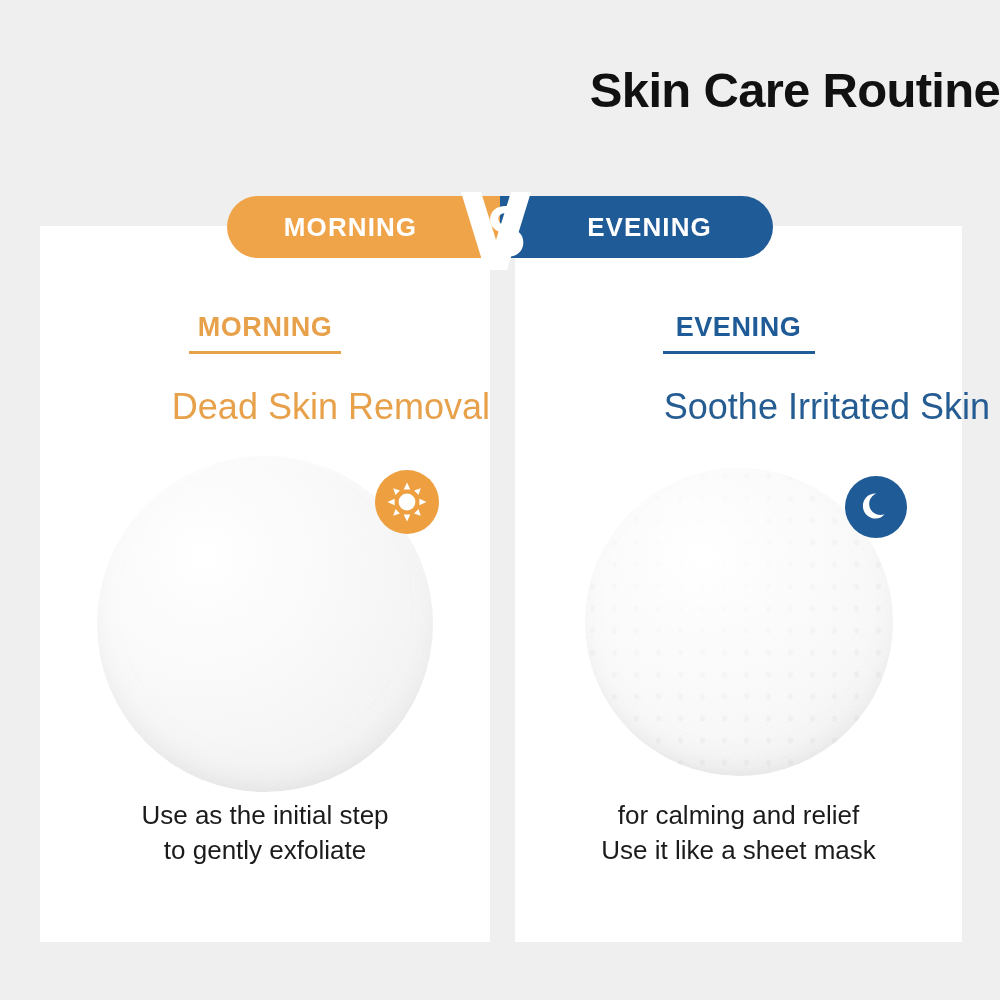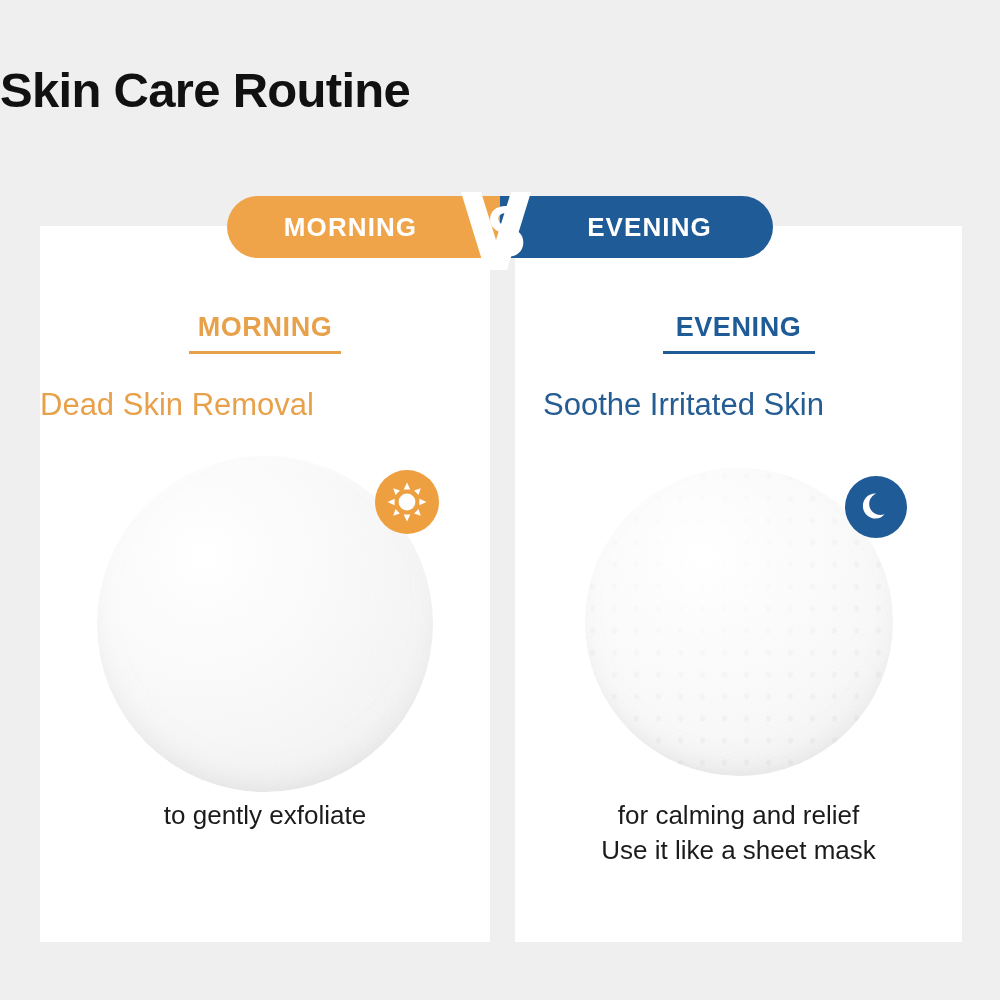--- a/index.html
+++ b/index.html
@@ -12,21 +12,21 @@
     font-family: "Liberation Sans", sans-serif;
     -webkit-font-smoothing: antialiased;
   }
   #stage { position: relative; width: 1000px; height: 1000px; }
 
   
   .page-title {
     position: absolute;
     left: 0; top: 66px;
     width: 1000px;
-    text-align: left;
+    text-align: right;
     font-size: 49px;
     font-weight: 700;
     letter-spacing: -0.7px;
     color: #111111;
     line-height: 1;
   }
 
   
   .vs-bar {
     position: absolute;
@@ -92,22 +92,22 @@
   }
   .left  .panel-heading { color: #e8a14b; }
   .left  .panel-heading .rule { width: 152px; background: #e8a14b; }
   .right .panel-heading { color: #1f5b96; }
   .right .panel-heading .rule { width: 152px; background: #1f5b96; }
 
   .panel-subtitle {
     position: absolute;
     top: 163px;
     width: 100%;
-    text-align: left;
-    font-size: 31px;
+    text-align: right;
+    font-size: 36px;
     font-weight: 400;
     line-height: 1;
   }
   .left  .panel-subtitle { color: #e8a14b; }
   .right .panel-subtitle { color: #255c92; padding-left: 28px; }
 
   
   .pad-wrap {
     position: absolute;
     left: 50%;
@@ -220,20 +220,21 @@
             <polygon points="6.2,6.2 12.9,8.5 8.5,12.9"></polygon>
             <polygon points="33.8,33.8 27.1,31.5 31.5,27.1"></polygon>
             <polygon points="33.8,6.2 31.5,12.9 27.1,8.5"></polygon>
             <polygon points="6.2,33.8 8.5,27.1 12.9,31.5"></polygon>
           </g>
         </svg>
       </div>
     </div>
 
     <div class="panel-caption">
+      <span class="ln">Use as the initial step</span>
       <span class="ln">to gently exfoliate</span>
     </div>
   </div>
 
   <div class="card right">
 
     <div class="panel-heading">
       <span>EVENING</span>
       <span class="rule"></span>
     </div>

